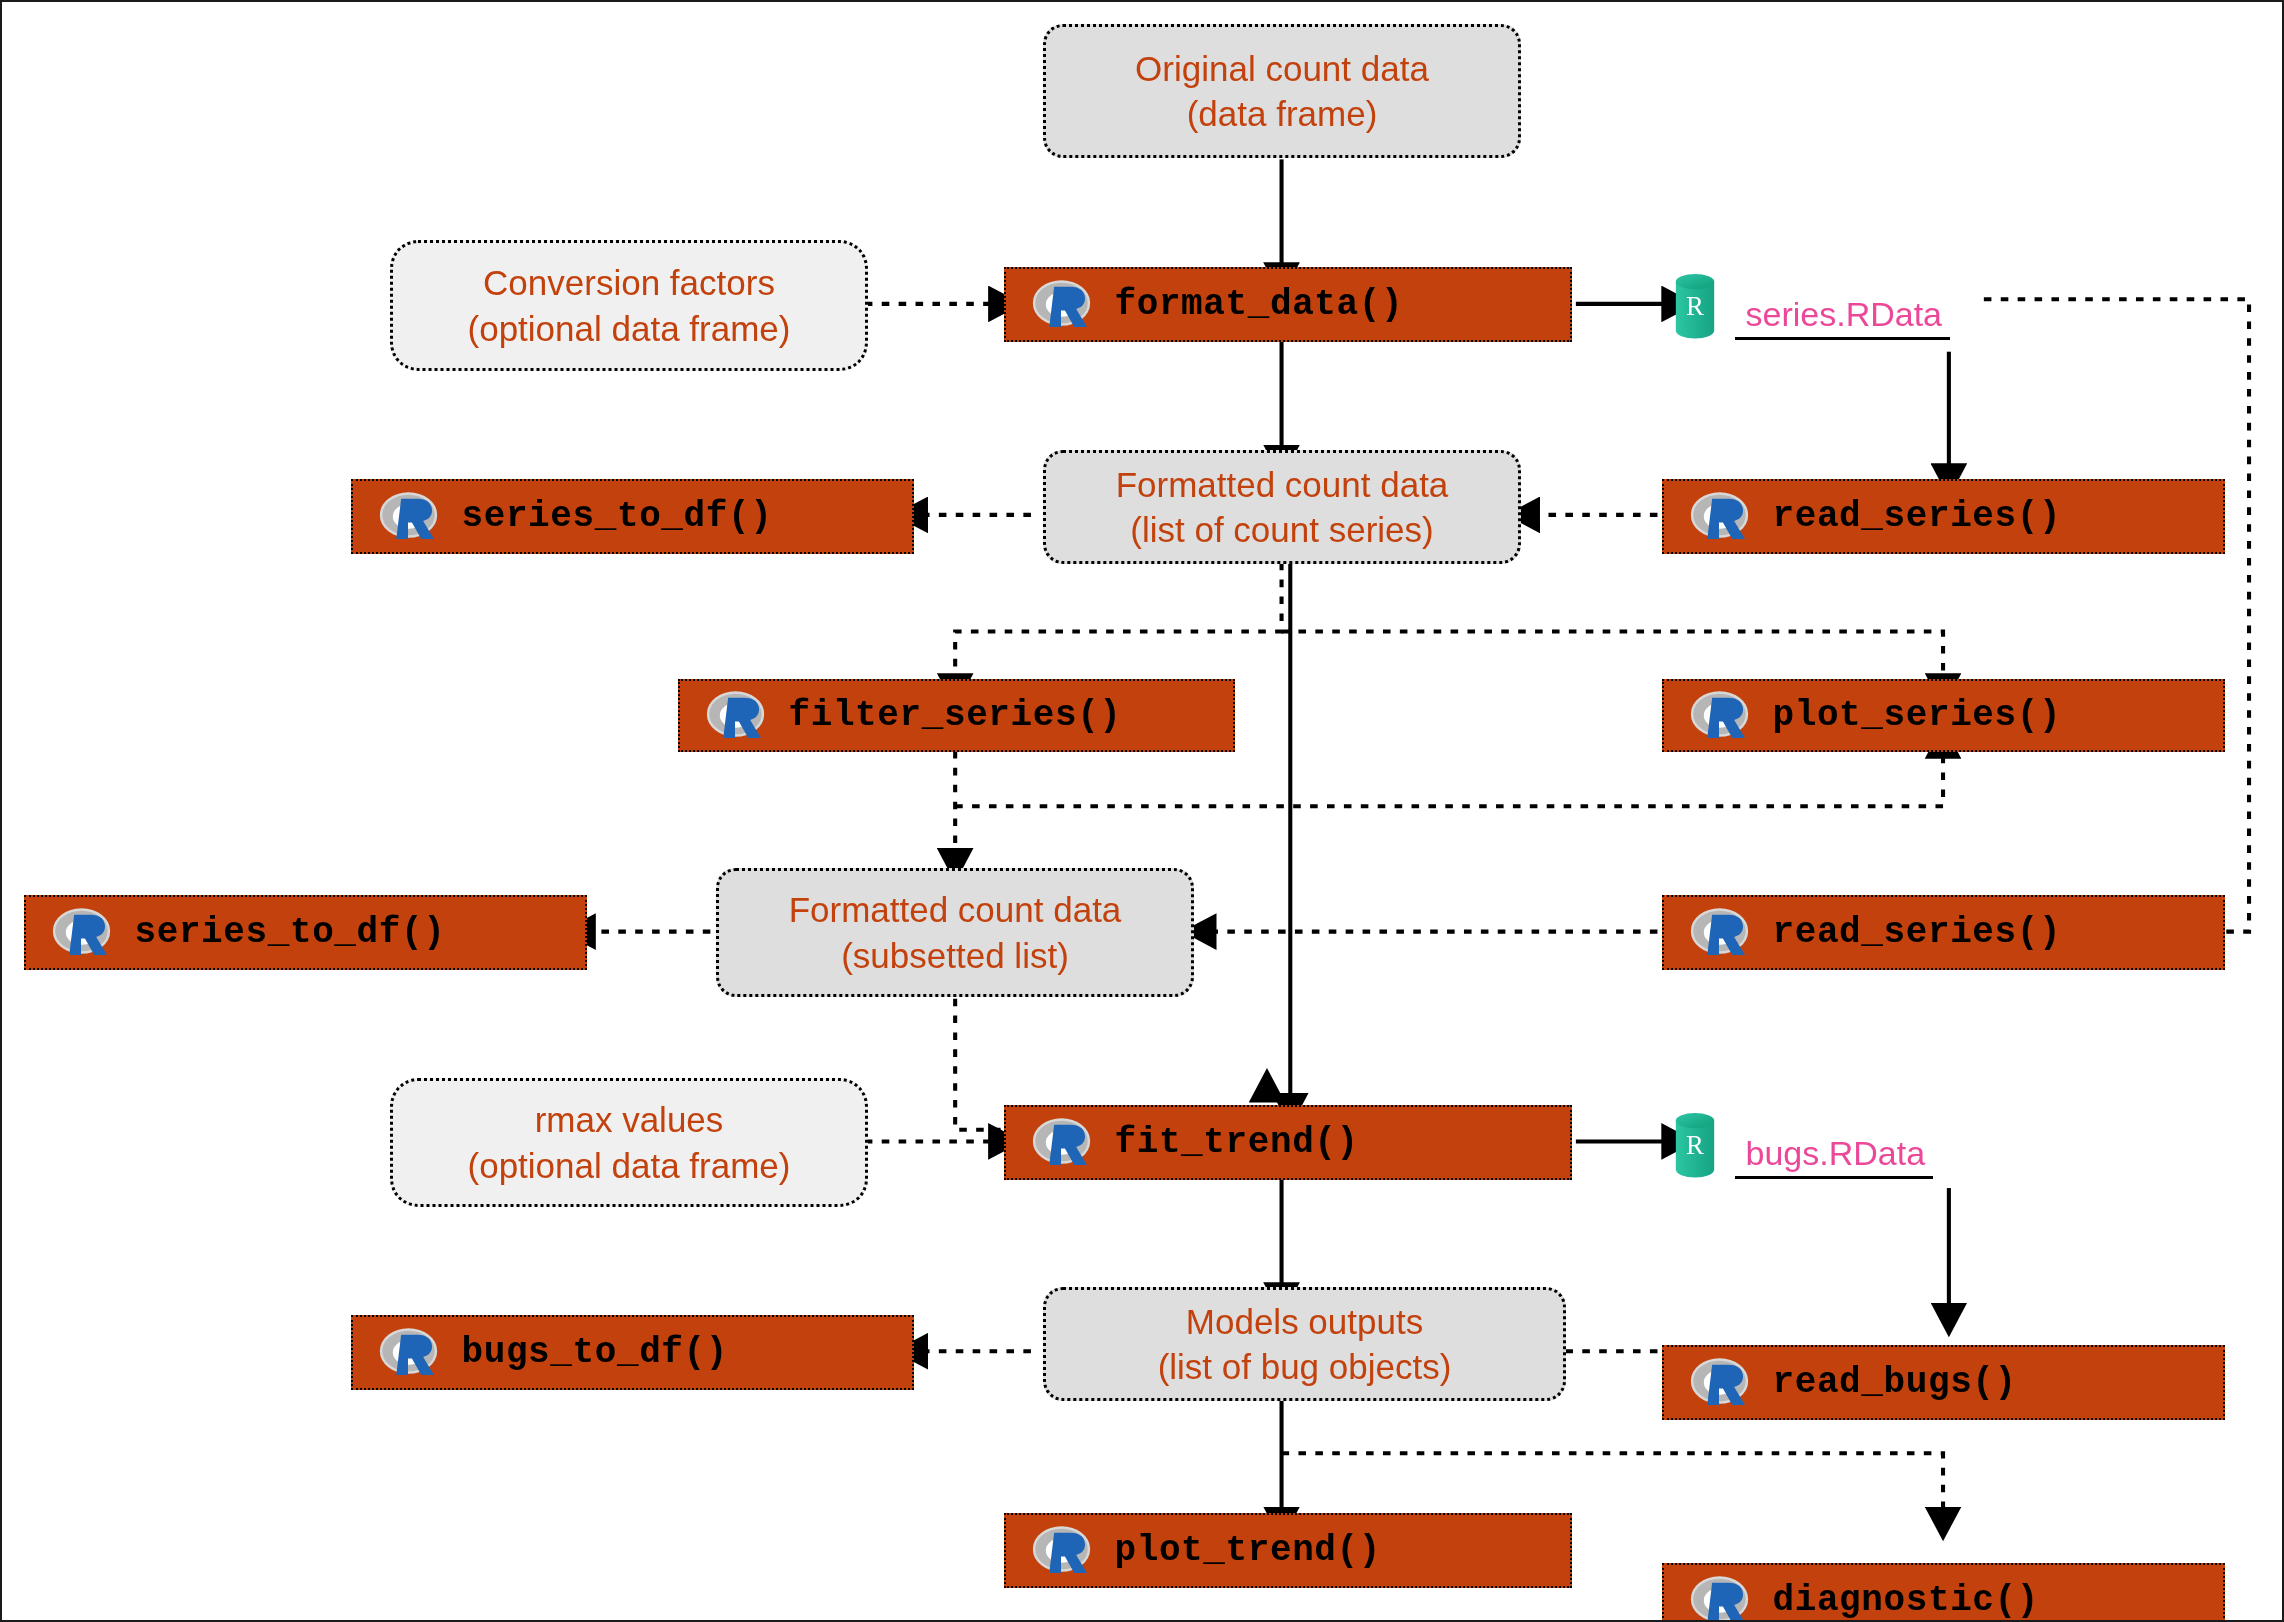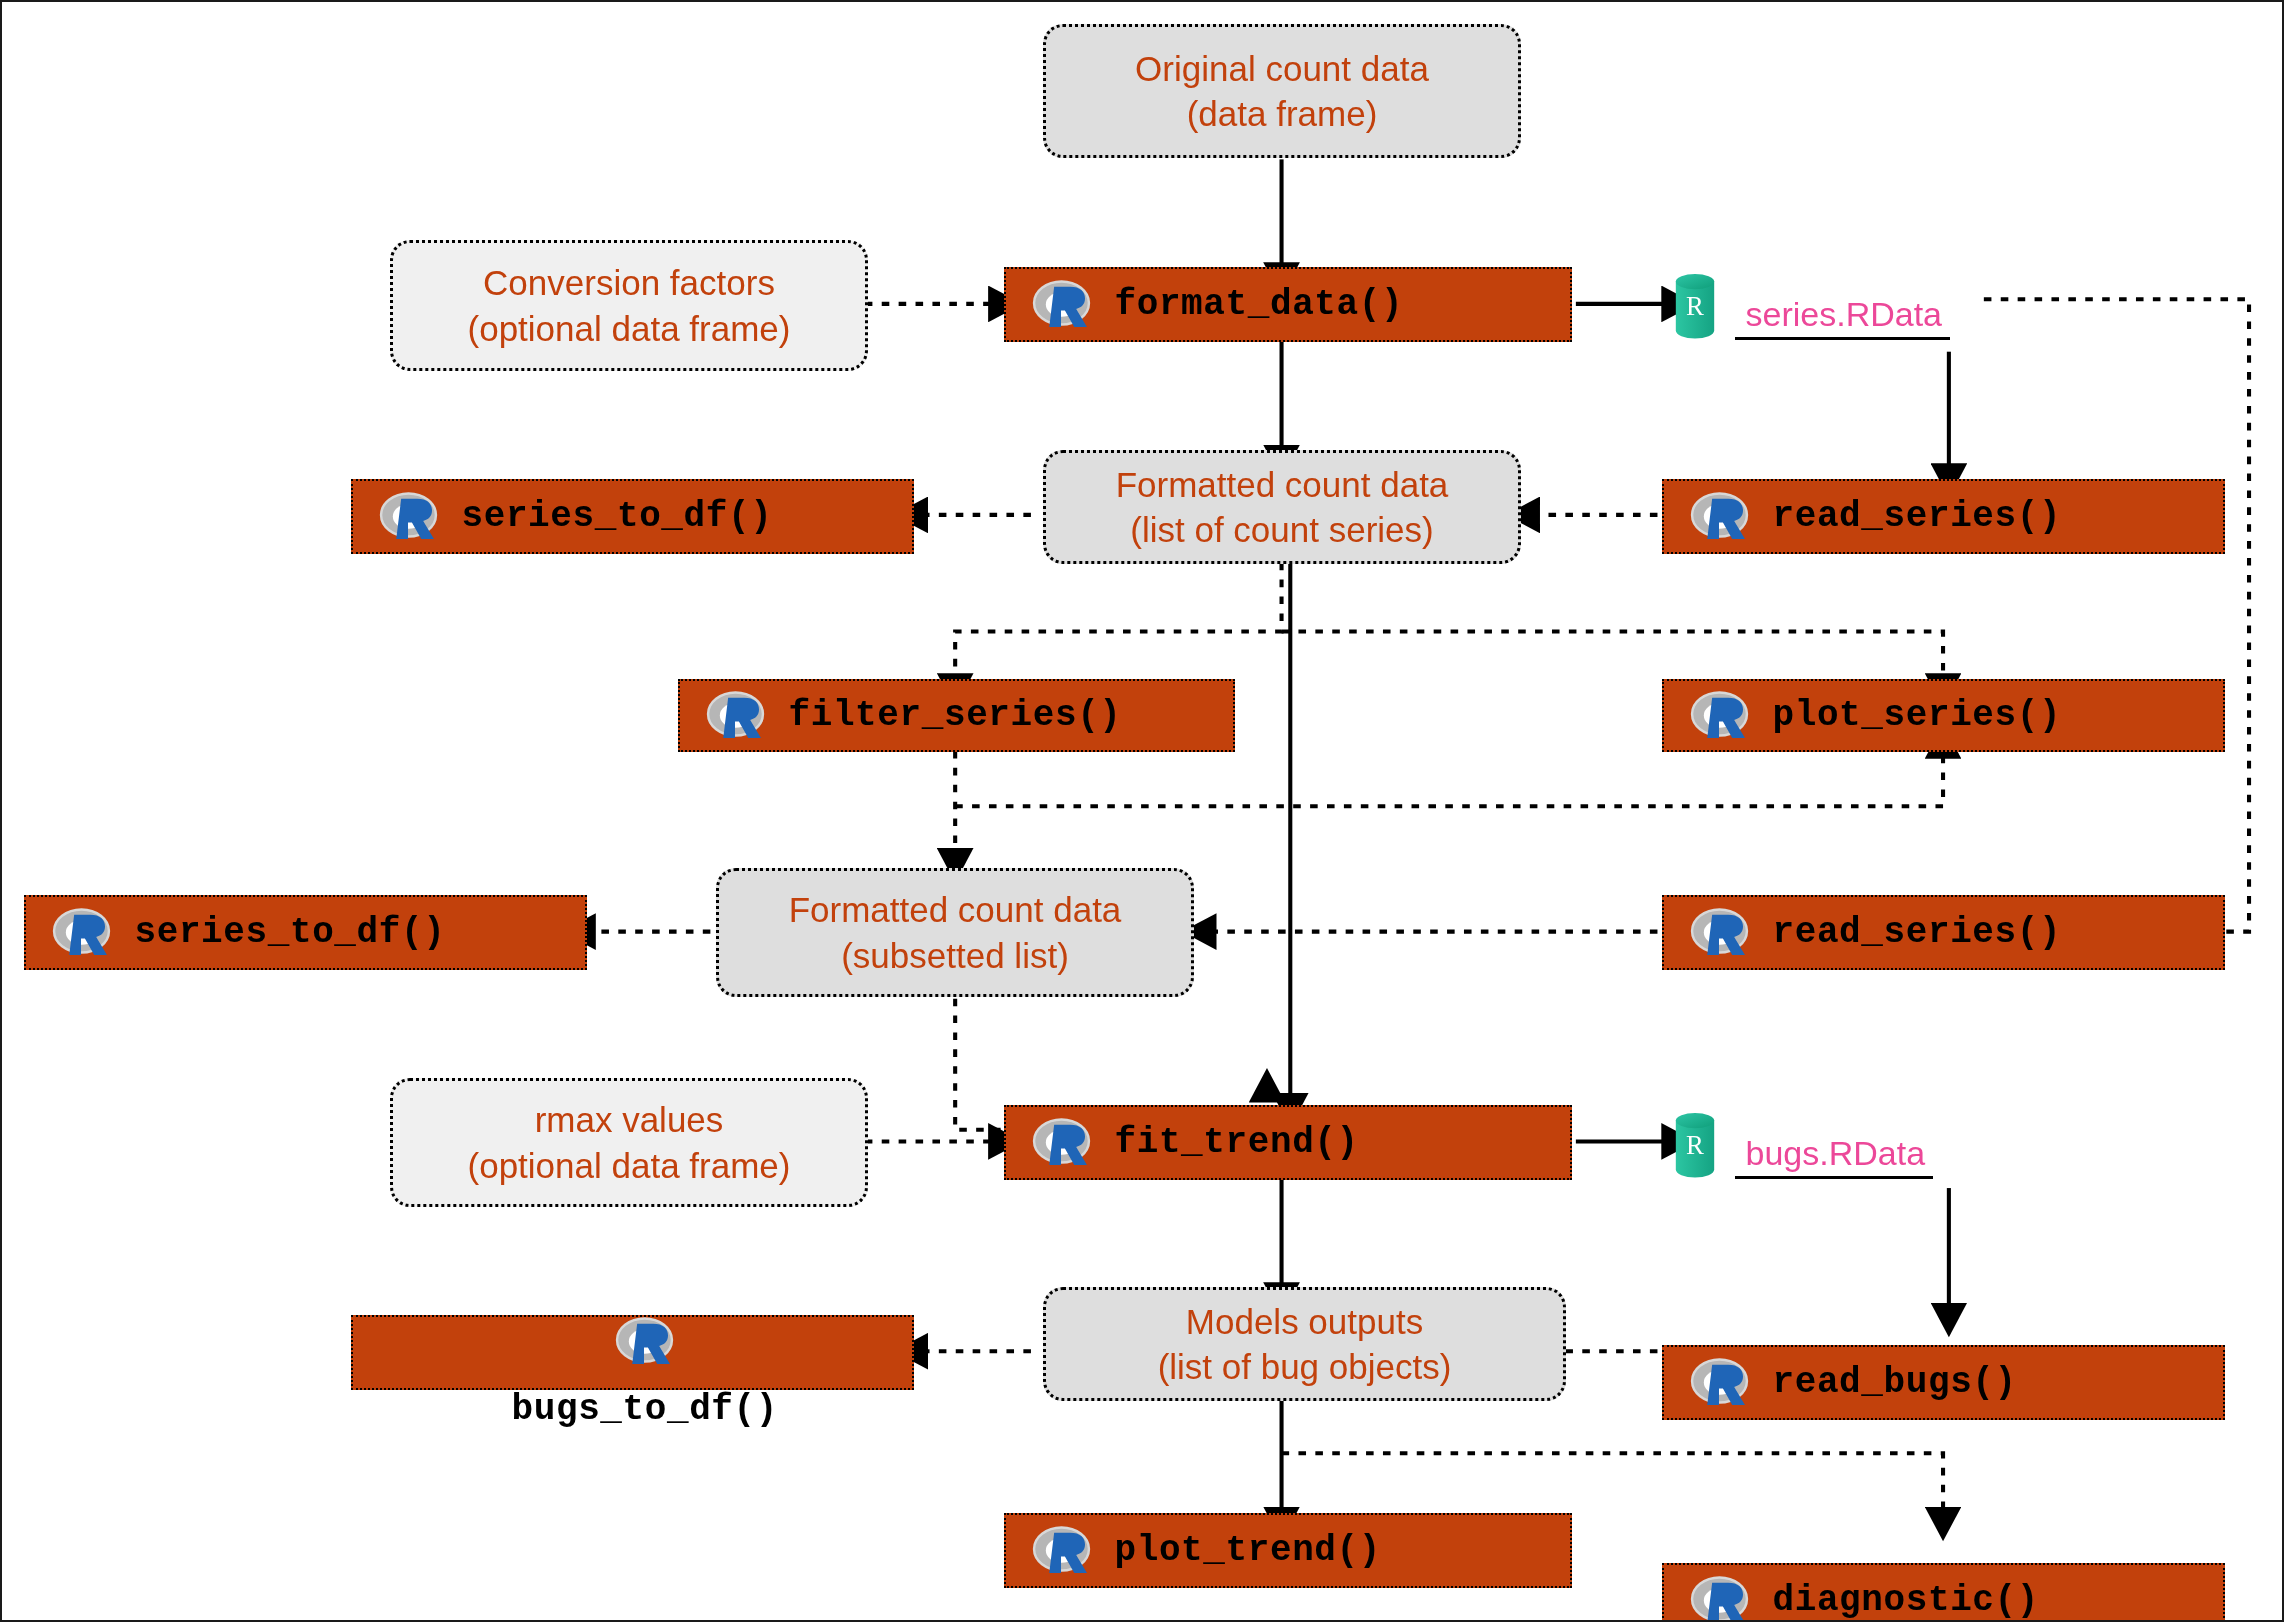--- a/index.html
+++ b/index.html
@@ -4,21 +4,21 @@
 <style>
   html,body{margin:0;padding:0;background:#fff;}
   body{font-family:"Liberation Sans",sans-serif;}
   #page{position:relative;width:2284px;height:1622px;background:#fff;
         border:2.3px solid #1a1a1a;box-sizing:border-box;overflow:hidden;}
   #canvas{position:absolute;left:0;top:0;width:2284px;height:1622px;}
 
   .node{position:absolute;box-sizing:border-box;display:flex;align-items:center;}
   .data-node{border:3.5px dotted #000;border-radius:20px;background:#dedede;
              justify-content:center;flex-direction:column;text-align:center;}
-  .data-node.optional{background:#f0f0f0;}
+  .data-node.optional{background:#f0f0f0;border-radius:28px;}
   .data-line{font-size:35px;color:#c2410c;line-height:1.30;letter-spacing:0px;}
 
   .fn-node{border:2.9px dotted #000;background:#c2410c;padding-left:24.5px;gap:23px;}
   .fn-label{font-family:"Liberation Mono",monospace;font-size:36px;font-weight:bold;
             color:#000;letter-spacing:0.6px;white-space:nowrap;}
 
   .file-node{background:transparent;gap:15px;align-items:flex-end;}
   .file-label{font-size:34px;color:#ec4899;border-bottom:3.5px solid #000;
               padding:0 8.2px 5.8px 10.5px;line-height:1.0;white-space:nowrap;}
 
@@ -224,21 +224,21 @@
             <stop offset="1" stop-color="#15a383"></stop>
         </linearGradient>
       </defs>
       <path d="M10,16 h66 v84 a33,14 0 0 1 -66,0 z" fill="url(#tealB2)"></path>
       <ellipse cx="43" cy="16" rx="33" ry="13" fill="url(#tealA2)"></ellipse>
       <text x="43" y="74" font-family="Liberation Serif, serif" font-size="46" fill="#ffffff" text-anchor="middle">R</text>
     </svg>
     <span class="file-label">bugs.RData</span>
   </div>
 
-  <div class="node fn-node" style="left:349px;top:1313px;width:563px;height:75px;flex-direction:column;">
+  <div class="node fn-node" style="left:349px;top:1313px;width:563px;height:75px;">
     <svg class="rlogo" width="61" height="49" viewBox="0 0 124 100">
       <ellipse cx="62" cy="47" rx="56" ry="44" fill="#b6b6b6"></ellipse>
       <ellipse cx="62" cy="47" rx="56" ry="44" fill="none" stroke="#d8d8d8" stroke-width="5"></ellipse>
       <ellipse cx="62" cy="50" rx="32" ry="25" fill="#fff"></ellipse>
       <path d="M47,14 h33 c20,0 30,10 30,24 c0,12 -8,19 -18,21 l22,37 h-26 l-19,-34 h-8 v34 h-24 z" fill="#1f65b7"></path>
     </svg>
     <span class="fn-label">bugs_to_df()</span>
   </div>
 
   <div class="node data-node" style="left:1041px;top:1285px;width:523px;height:114px;">

